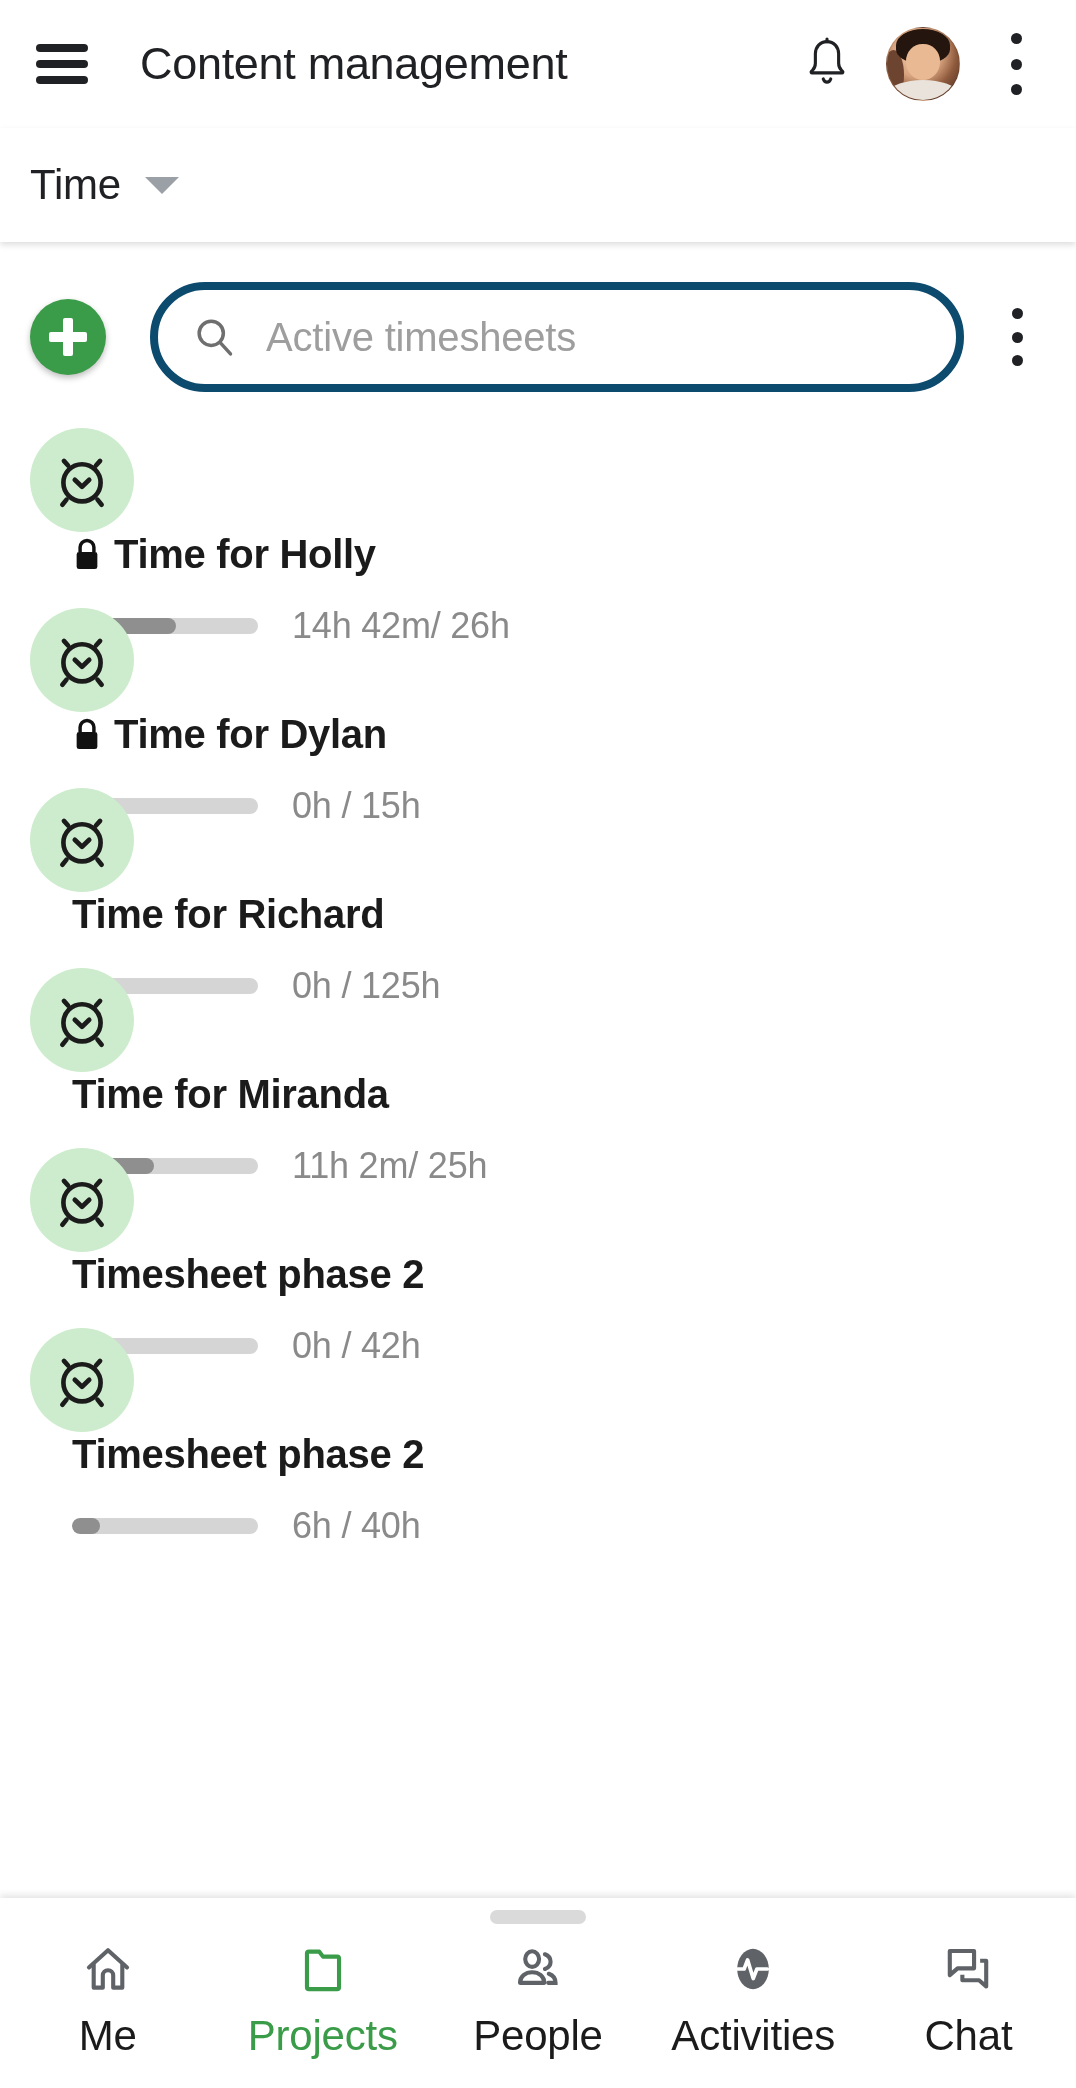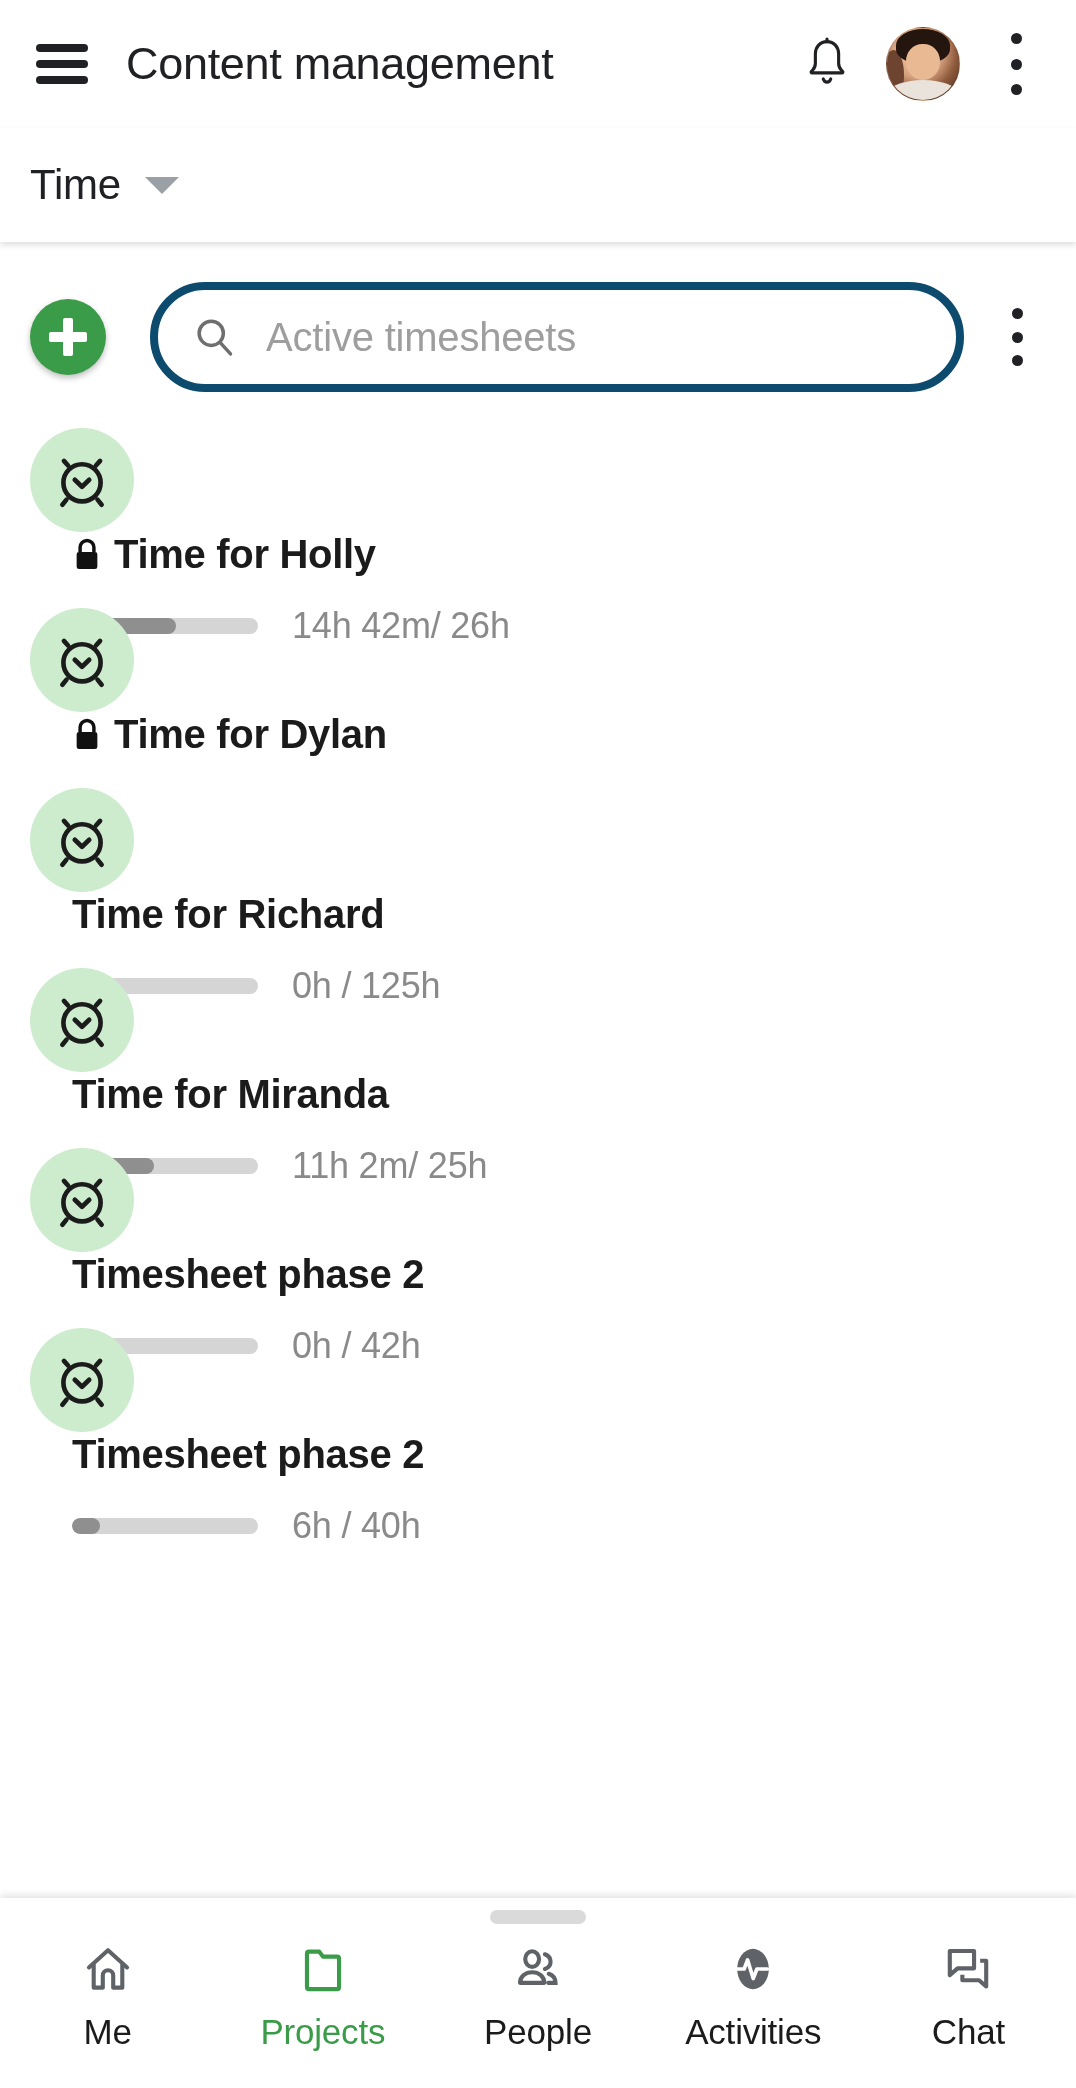--- a/index.html
+++ b/index.html
@@ -12,21 +12,21 @@
   .screen { position: relative; width: 1076px; height: 2088px; background:#fff; display:flex; flex-direction:column; }
 
   
   .appbar {
     height: 128px; flex: 0 0 128px;
     display: flex; align-items: center;
     padding: 0 34px 0 36px; background:#fff;
   }
   .hamburger { width: 52px; height: 40px; display:flex; flex-direction:column; justify-content:space-between; cursor:pointer; flex:0 0 auto; }
   .hamburger i { display:block; height: 8px; background:#202124; border-radius: 4px; width:100%; }
-  .appbar-title { font-size: 45px; color:#202124; margin-left: 38px; letter-spacing: -0.3px; white-space:nowrap; }
+  .appbar-title { font-size: 45px; color:#202124; margin-left: 52px; letter-spacing: -0.3px; white-space:nowrap; }
   .appbar-spacer { flex: 1 1 auto; }
   .bell { width: 50px; height: 54px; flex:0 0 auto; margin-right: 34px; }
   .avatar {
     width: 74px; height: 74px; border-radius: 50%; flex:0 0 auto;
     overflow:hidden; position:relative;
     background: radial-gradient(circle at 42% 34%, #f3cdb2 0%, #d9a480 38%, #8e5a3c 62%, #3a2119 100%);
     border: 1px solid rgba(0,0,0,.08);
   }
   .avatar .hair { position:absolute; left:12%; top:2%; width:76%; height:46%; background:#24160f; border-radius:50% 50% 42% 42%; }
   .avatar .face { position:absolute; left:26%; top:22%; width:48%; height:50%; background:#e8b993; border-radius:48% 48% 50% 50%; }
@@ -89,21 +89,21 @@
 
   
   .bottomnav {
     flex:0 0 190px; height:190px; background:#fff;
     box-shadow: 0 -3px 7px rgba(0,0,0,.11);
     position:relative; display:flex; align-items:flex-start; padding-top: 42px;
   }
   .grabber { position:absolute; top: 12px; left:50%; transform:translateX(-50%); width: 96px; height: 14px; border-radius:7px; background:#dadada; }
   .navitem { flex:1 1 0; display:flex; flex-direction:column; align-items:center; cursor:pointer; }
   .navitem .navicon { height: 58px; display:flex; align-items:center; justify-content:center; }
-  .navitem .navlabel { font-size: 35px; color:#1b1b1b; margin-top: 14px; letter-spacing:-0.2px; }
+  .navitem .navlabel { font-size: 42px; color:#1b1b1b; margin-top: 14px; letter-spacing:-0.2px; }
   .navitem.active .navlabel { color:#3a9c48; }
 </style>
 </head>
 <body>
 
 <div class="screen">
 
   <div class="appbar">
     <div class="hamburger">
       <i></i>
@@ -196,20 +196,26 @@
             </svg>
           </div>
           <div class="row-main">
             <div class="row-title">
               <svg class="lock-icon" viewBox="0 0 20 24">
                 <path d="M5.4 10V6.9a4.6 4.6 0 0 1 9.2 0V10" fill="none" stroke="#111" stroke-width="2.3"></path>
                 <rect x="3.1" y="10" width="13.8" height="11.4" rx="1.6" fill="#111"></rect>
               </svg>
               <span>Time for Dylan</span>
             </div>
+            <div class="row-sub">
+              <div class="bar">
+                <div class="bar-fill" style="width:0%"></div>
+              </div>
+              <span class="row-hours">0h / 15h</span>
+            </div>
           </div>
         </div>
         <div class="row">
           <div class="row-avatar">
             <svg width="62" height="62" viewBox="0 0 24 24" fill="none">
               <circle cx="12" cy="13.1" r="7.2" stroke="#1b1b1b" stroke-width="1.8"></circle>
               <path d="M6.6 6.4 5.0 4.6M17.4 6.4 19.0 4.6" stroke="#1b1b1b" stroke-width="1.8" stroke-linecap="round"></path>
               <path d="M6.0 19.6 4.4 21.6M18.0 19.6 19.6 21.6" stroke="#1b1b1b" stroke-width="1.8" stroke-linecap="round"></path>
               <path d="M9.2 11.9 12 14.6l2.8-2.7" stroke="#1b1b1b" stroke-width="1.8" stroke-linecap="round" stroke-linejoin="round"></path>
             </svg>

